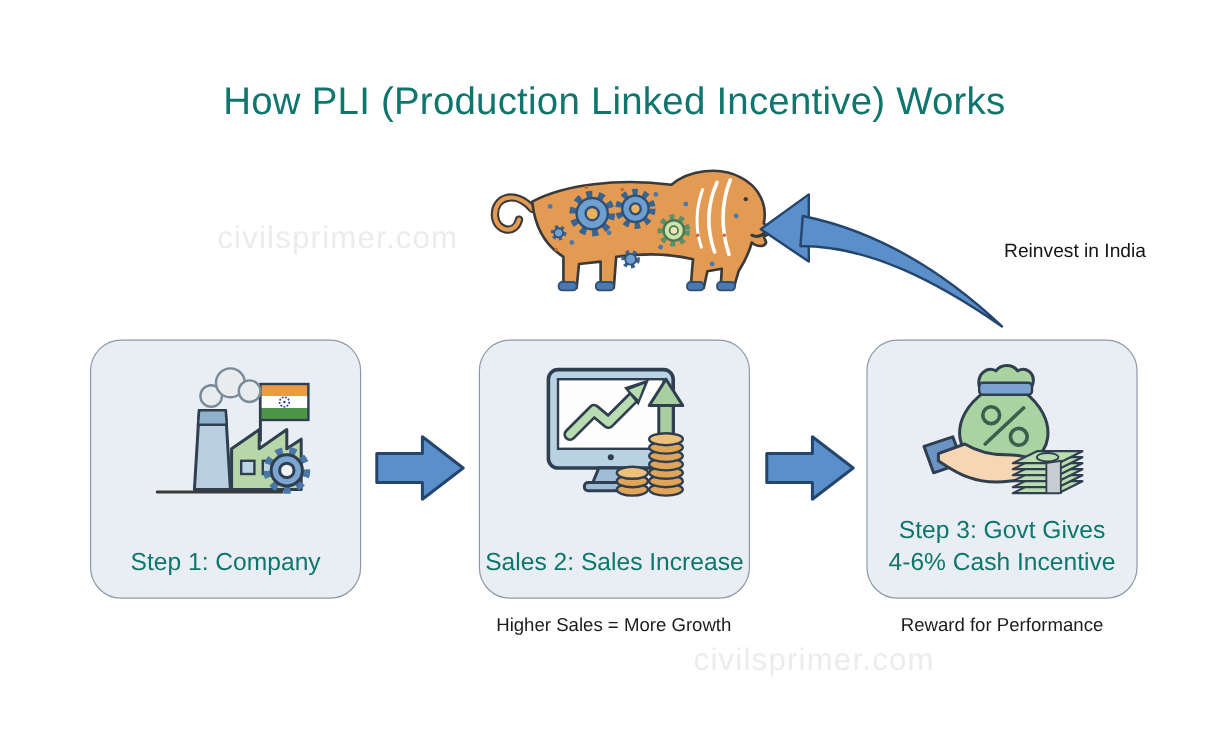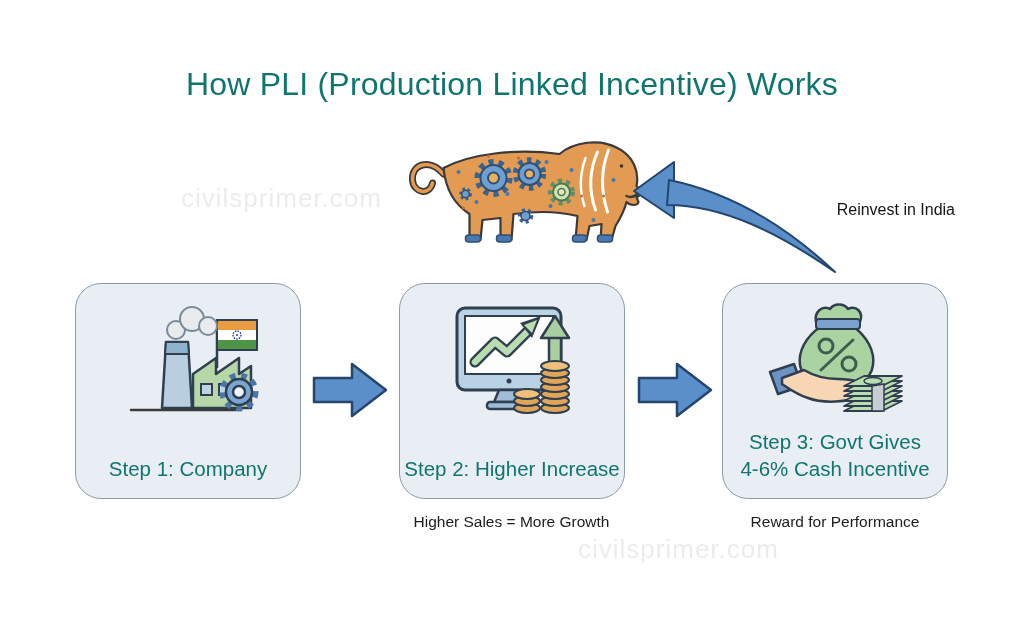--- a/index.html
+++ b/index.html
@@ -202,21 +202,21 @@
           <ellipse cx="118" cy="87" rx="14" ry="5"></ellipse>
         <ellipse cx="118" cy="80" rx="14" ry="5"></ellipse>
           <ellipse cx="118" cy="73" rx="14" ry="5"></ellipse>
         <ellipse cx="118" cy="66" rx="14" ry="5" fill="#eec07a"></ellipse>
         <ellipse cx="90" cy="108" rx="13" ry="5"></ellipse>
           <ellipse cx="90" cy="101" rx="13" ry="5"></ellipse>
         <ellipse cx="90" cy="94" rx="13" ry="5" fill="#eec07a"></ellipse>
       </g>
     </svg>
     <div class="step-label">
-      <div>Step 2: Higher Increase</div>
+      <div>Sales 2: Sales Increase</div>
     </div>
   </div>
 
   <svg class="flow-arrow fa-2" width="78" height="60" viewBox="0 0 78 60">
     <polygon points="3,18 41,18 41,4 75,30 41,56 41,42 3,42" fill="#5b8fc9" stroke="#24456e" stroke-width="2.5" stroke-linejoin="round"></polygon>
   </svg>
 
   <div class="step-box box-3">
     <svg class="step-icon" width="150" height="122" viewBox="0 0 150 122">
       <g>

